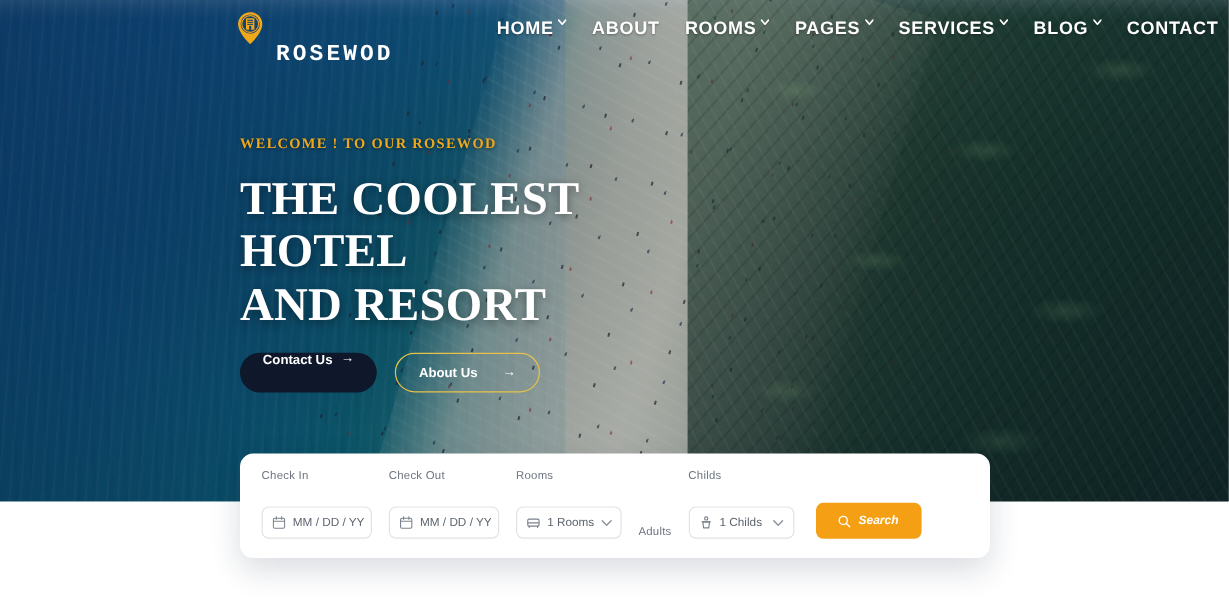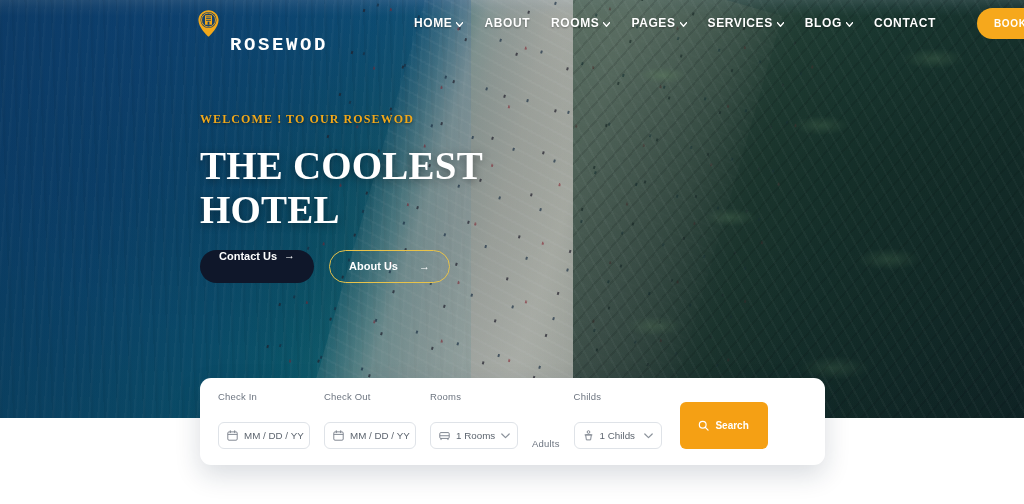--- a/index.html
+++ b/index.html
@@ -144,24 +144,24 @@
   }
 
   .nav {
     display: flex;
     align-items: center;
     margin-left: 86px;
     gap: 21px;
   }
   .nav-item {
     display: inline-flex;
-    align-items: center;
+    align-items: flex-start;
     gap: 4px;
     color: #ffffff;
-    font-size: 12px;
+    font-size: 15px;
     font-weight: 700;
     letter-spacing: 0.6px;
     white-space: nowrap;
     cursor: pointer;
     text-shadow: 0 1px 2px rgba(0,0,0,0.35);
   }
   .caret {
     width: 7px; height: 5px;
     display: inline-block;
     position: relative;
@@ -292,35 +292,36 @@
     color: #5d656f;
     white-space: nowrap;
   }
   .control.date { width: 92px; }
   .control.sel { width: 88px; justify-content: flex-start; }
   .control.sel .chev { margin-left: auto; }
   .ico { display: flex; align-items: center; flex: 0 0 auto; }
   .ico svg { display: block; }
 
   .search-btn {
-    height: 47px;
+    height: 30px;
     width: 88px;
     border: none;
     border-radius: 6px;
     background: #F5A014;
     color: #ffffff;
     font-size: 10px;
     font-weight: 600;
     display: inline-flex;
     align-items: center;
     justify-content: center;
     gap: 6px;
     cursor: pointer;
     font-family: "Liberation Sans", sans-serif;
     margin-left: 4px;
+    font-style: italic;
   }
 </style>
 </head>
 <body>
 
 <div id="page">
 
   <div class="hero">
     <div class="hero-photo"></div>
     <div class="ocean-tex"></div>
@@ -408,20 +409,21 @@
 
       </button>
 
     </nav>
   </div>
 
   <div class="hero-copy">
     <div class="eyebrow">WELCOME ! TO OUR ROSEWOD</div>
     <h1 class="hero-title">
       <div>THE COOLEST HOTEL</div>
+      <div>AND RESORT</div>
     </h1>
     <div class="hero-actions">
       <button class="btn-primary">
         <span>Contact Us</span>
         <span class="arrow-glyph">→</span>
       </button>
       <button class="btn-ghost">
         <span>About Us</span>
         <span class="arrow-glyph">→</span>
       </button>

